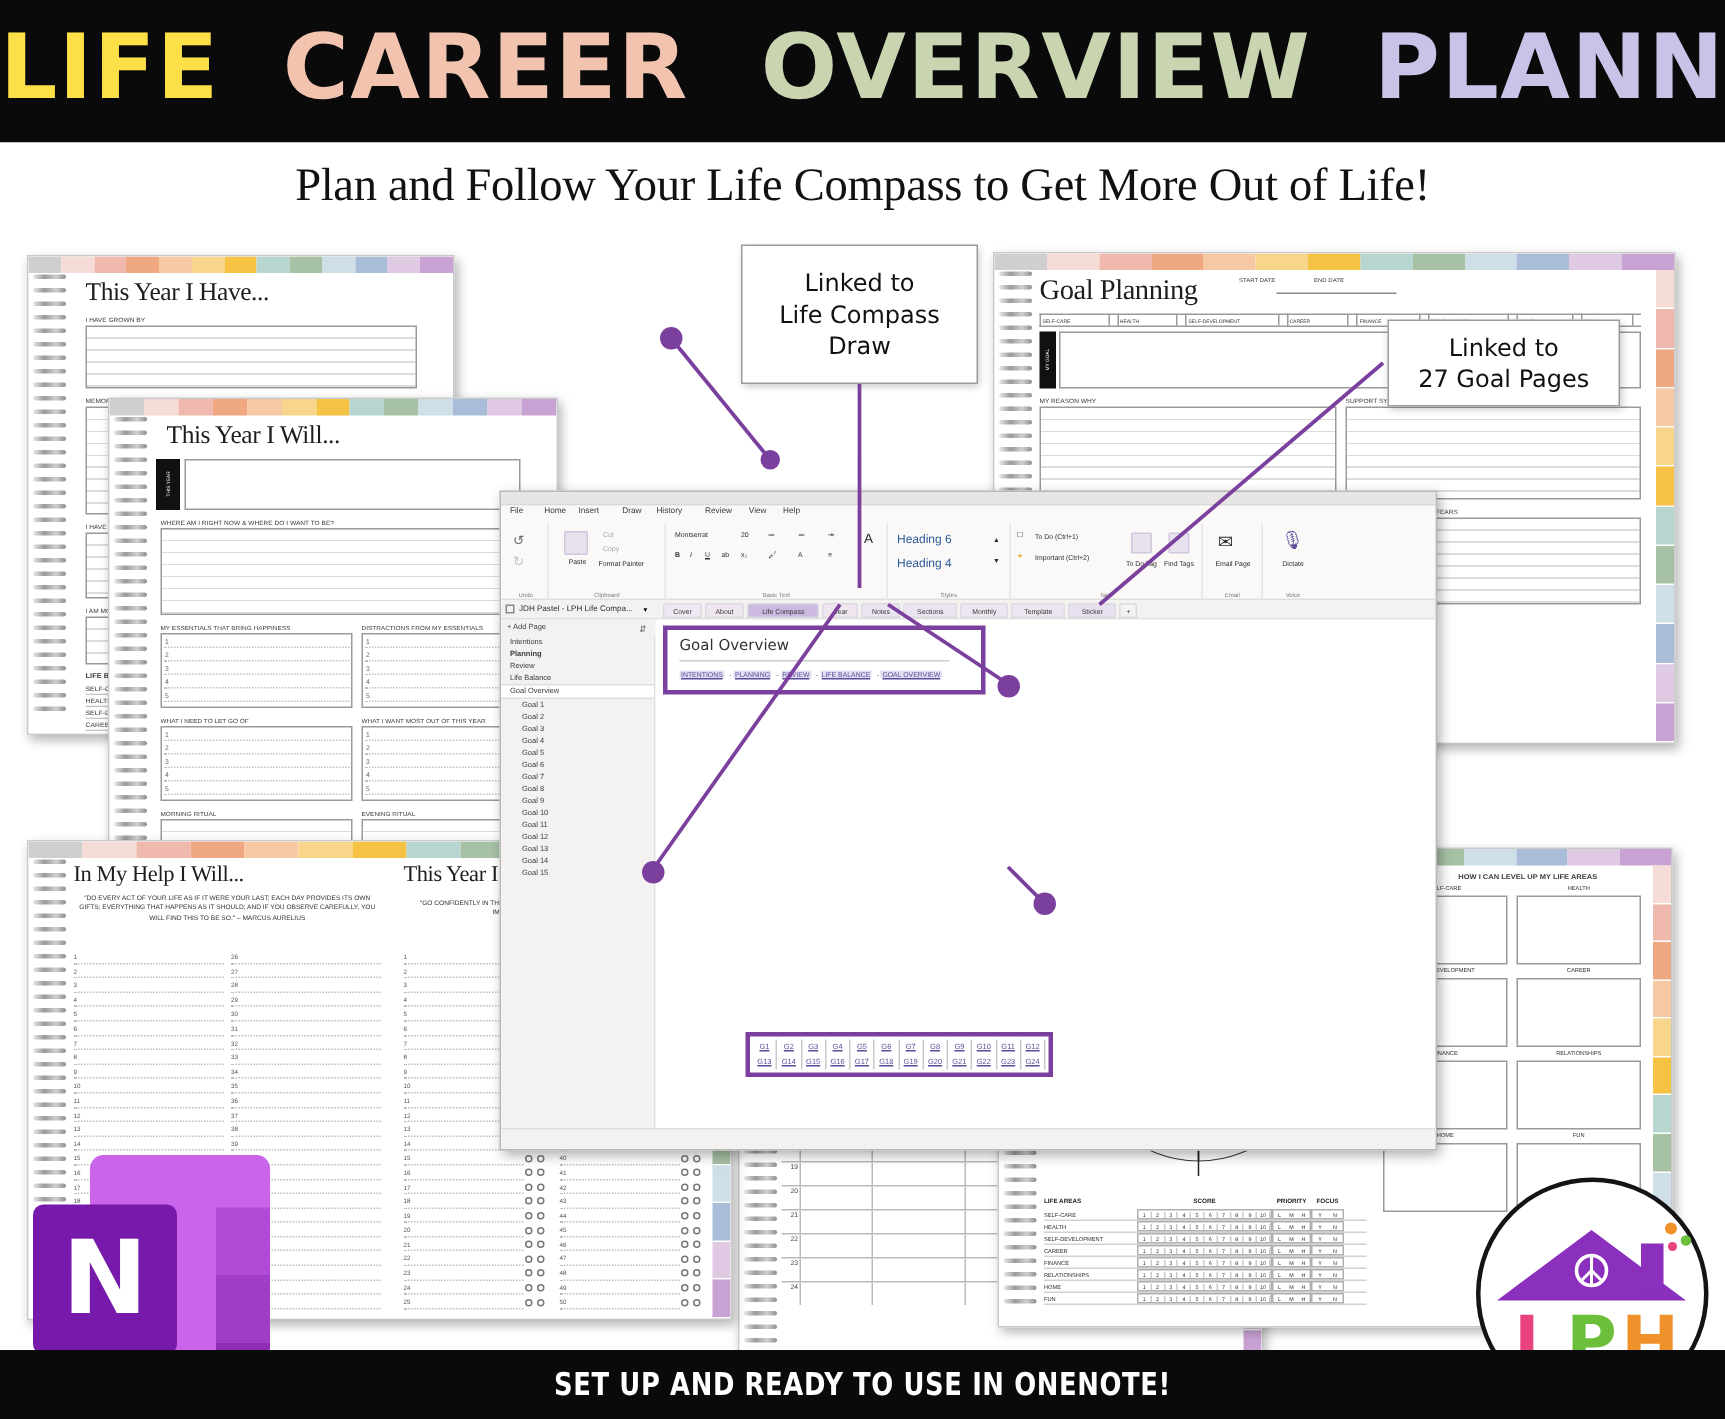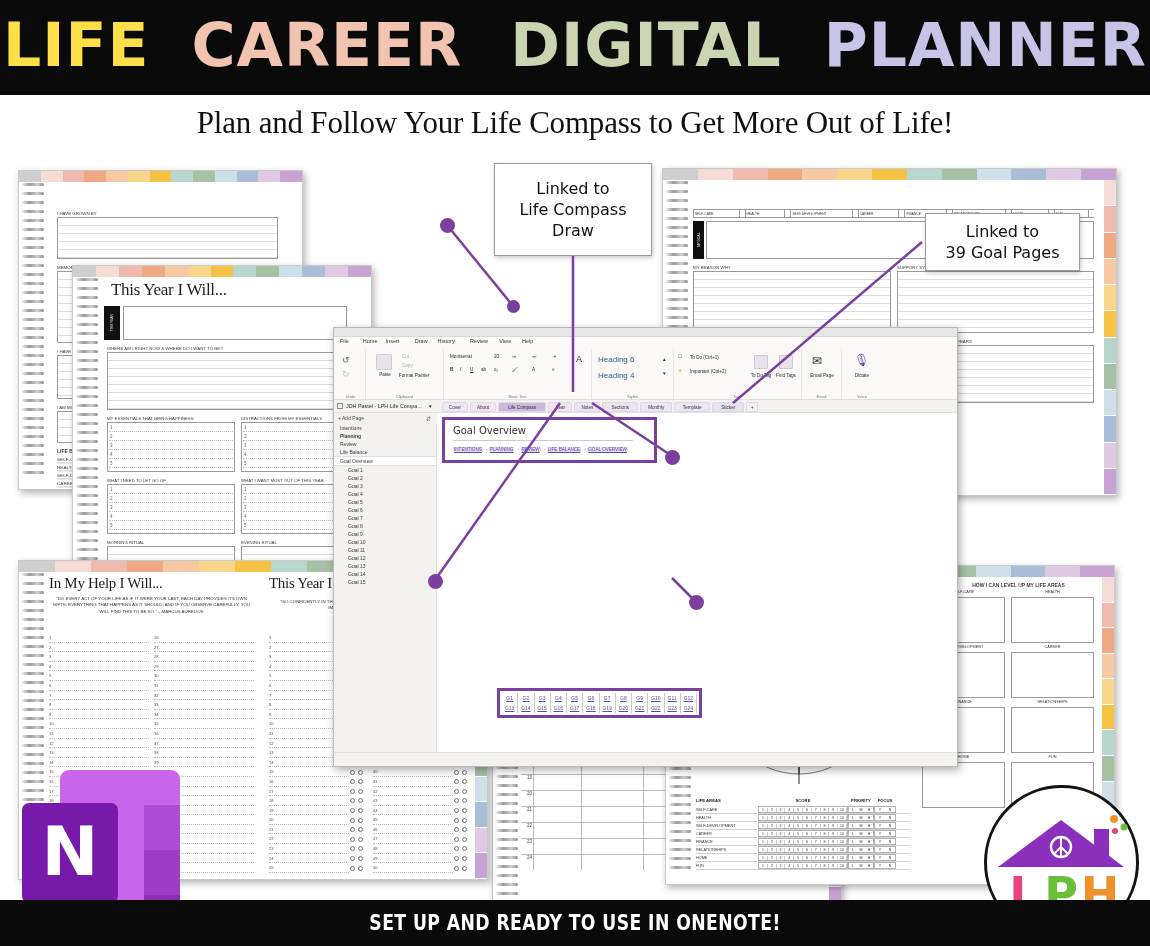--- a/index.html
+++ b/index.html
@@ -170,21 +170,21 @@
     font-family:"Liberation Sans",sans-serif;
   }
 </style>
 </head>
 <body>
 
 <div class="top-banner">
   <div class="banner-title">
     <span style="color:#fde047">LIFE</span>
     <span style="color:#f2c4b0; margin-left:20px">CAREER</span>
-    <span style="color:#c9d4b0; margin-left:26px">DIGITAL</span>
+    <span style="color:#c9d4b0; margin-left:26px">OVERVIEW</span>
     <span style="color:#c7c4e8; margin-left:20px">PLANNER</span>
   </div>
 </div>
 
 <div class="subtitle-bar">
   <div class="subtitle">Plan and Follow Your Life Compass to Get More Out of Life!</div>
 </div>
 
 <div class="collage">
 
@@ -234,20 +234,21 @@
           <i style="top: 225px;"></i>
           <i style="top: 234px;"></i>
           <i style="top: 243px;"></i>
           <i style="top: 252px;"></i>
           <i style="top: 261px;"></i>
           <i style="top: 270px;"></i>
           <i style="top: 279px;"></i>
           <i style="top: 288px;"></i>
         </div>
       <div class="pgbody">
+        <div class="pg-title" style="font-size:17px; margin-left:10px;">This Year I Have...</div>
         <div class="lbl" style="position:absolute;left:10px;top:26px;font-size:4.4px;">I HAVE GROWN BY</div>
         <div class="box lines" style="left:10px;top:32px;right:8px;height:42px;"></div>
 
         <div class="lbl" style="position:absolute;left:10px;top:80px;font-size:4.4px;">MEMORABLE HIGHLIGHTS</div>
         <div class="box lines" style="left:10px;top:86px;width:110px;height:72px;"></div>
         <div class="lbl" style="position:absolute;left:128px;top:80px;font-size:4.4px;">I AM GRATEFUL FOR</div>
         <div class="box lines" style="left:128px;top:86px;right:8px;height:72px;"></div>
 
         <div class="lbl" style="position:absolute;left:10px;top:164px;font-size:4.4px;">I HAVE OVERCOME</div>
         <div class="box lines" style="left:10px;top:170px;right:8px;height:44px;"></div>
@@ -438,20 +439,27 @@
           <i style="top: 234px;"></i>
           <i style="top: 243px;"></i>
           <i style="top: 252px;"></i>
           <i style="top: 261px;"></i>
           <i style="top: 270px;"></i>
           <i style="top: 279px;"></i>
           <i style="top: 288px;"></i>
           <i style="top: 297px;"></i>
         </div>
       <div class="pgbody" style="right:22px;">
+        <div style="position:relative;height:24px;">
+          <div class="pg-title" style="font-size:19px; display:inline-block; margin-left:2px;">Goal Planning</div>
+          <div class="lbl" style="position:absolute;left:135px;top:2px;font-size:4px;width:30px;white-space:normal;line-height:1.15;">START DATE</div>
+          <div style="position:absolute;left:160px;top:12px;width:45px;border-bottom:1px solid #8a8a8a;"></div>
+          <div class="lbl" style="position:absolute;left:185px;top:2px;font-size:4px;width:26px;white-space:normal;line-height:1.15;">END DATE</div>
+          <div style="position:absolute;left:205px;top:12px;width:35px;border-bottom:1px solid #8a8a8a;"></div>
+        </div>
         <div id="gpChecks" style="position:absolute;left:2px;top:26px;right:0;height:9px;display:flex;">
             <div style="display: flex; align-items: center; flex: 1 1 auto; border-top: 1px solid rgb(154, 154, 154); border-bottom: 1px solid rgb(154, 154, 154); border-left: 1px solid rgb(154, 154, 154); border-image: initial; border-right: none; height: 9px;">
               <span style="font-size: 3.3px; padding-left: 1px; flex: 1 1 0%; overflow: hidden; white-space: nowrap; color: rgb(51, 51, 51);">SELF-CARE</span>
               <span style="width: 6px; height: 7px; border-left: 1px solid rgb(154, 154, 154);"></span>
             </div>
             <div style="display: flex; align-items: center; flex: 1 1 auto; border-top: 1px solid rgb(154, 154, 154); border-bottom: 1px solid rgb(154, 154, 154); border-left: 1px solid rgb(154, 154, 154); border-image: initial; border-right: none; height: 9px;">
               <span style="font-size: 3.3px; padding-left: 1px; flex: 1 1 0%; overflow: hidden; white-space: nowrap; color: rgb(51, 51, 51);">HEALTH</span>
               <span style="width: 6px; height: 7px; border-left: 1px solid rgb(154, 154, 154);"></span>
             </div>
             <div style="display: flex; align-items: center; flex: 1 1 auto; border-top: 1px solid rgb(154, 154, 154); border-bottom: 1px solid rgb(154, 154, 154); border-left: 1px solid rgb(154, 154, 154); border-image: initial; border-right: none; height: 9px;">
@@ -2003,21 +2011,21 @@
     <div>
       <div>Linked to</div>
       <div>Life Compass</div>
       <div>Draw</div>
     </div>
   </div>
 
   <div class="callout" style="left:925px; top:53px; width:155px; height:58px; font-size:16px;">
     <div>
       <div>Linked to</div>
-      <div>39 Goal Pages</div>
+      <div>27 Goal Pages</div>
     </div>
   </div>
 
   <svg style="position:absolute;left:0;top:0;width:1150px;height:740px;pointer-events:none;">
     <line x1="573" y1="96" x2="573" y2="146" stroke="#7b3f9d" stroke-width="2.5"></line>
     <line x1="513" y1="146" x2="447" y2="65" stroke="#7b3f9d" stroke-width="2.5"></line>
     <line x1="573" y1="146" x2="573" y2="232" stroke="#7b3f9d" stroke-width="2.5"></line>
     <line x1="592" y1="243" x2="672" y2="296" stroke="#7b3f9d" stroke-width="2.5"></line>
     <line x1="560" y1="243" x2="435" y2="420" stroke="#7b3f9d" stroke-width="2.5"></line>
     <line x1="922" y1="82" x2="733" y2="243" stroke="#7b3f9d" stroke-width="2.5"></line>

